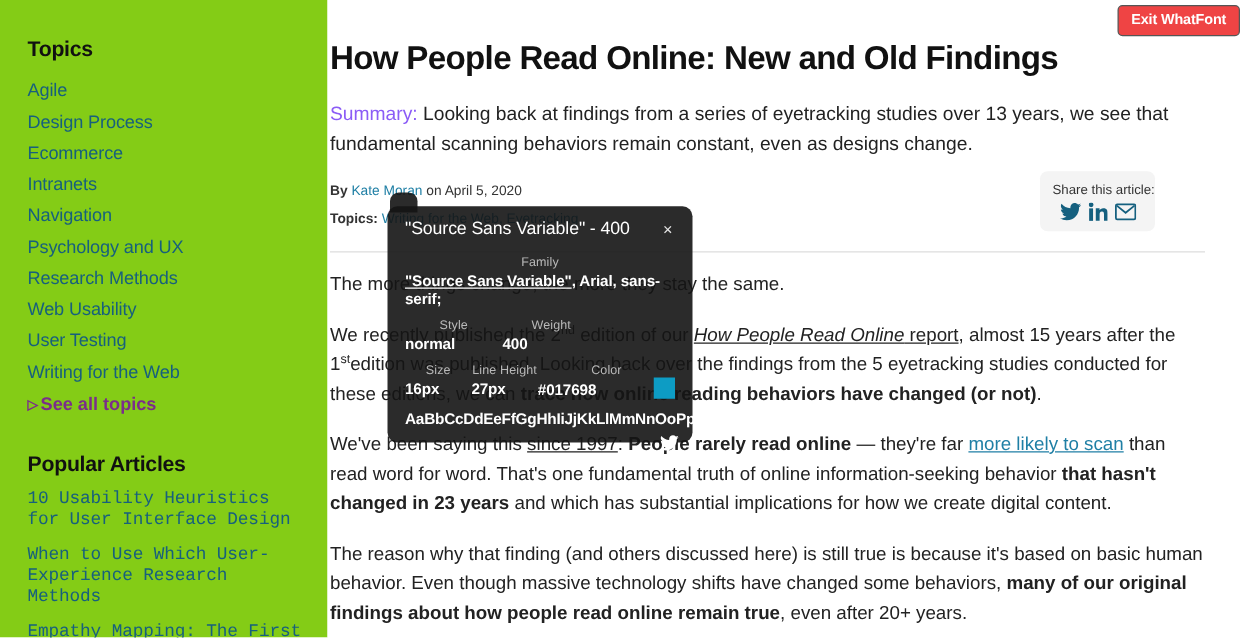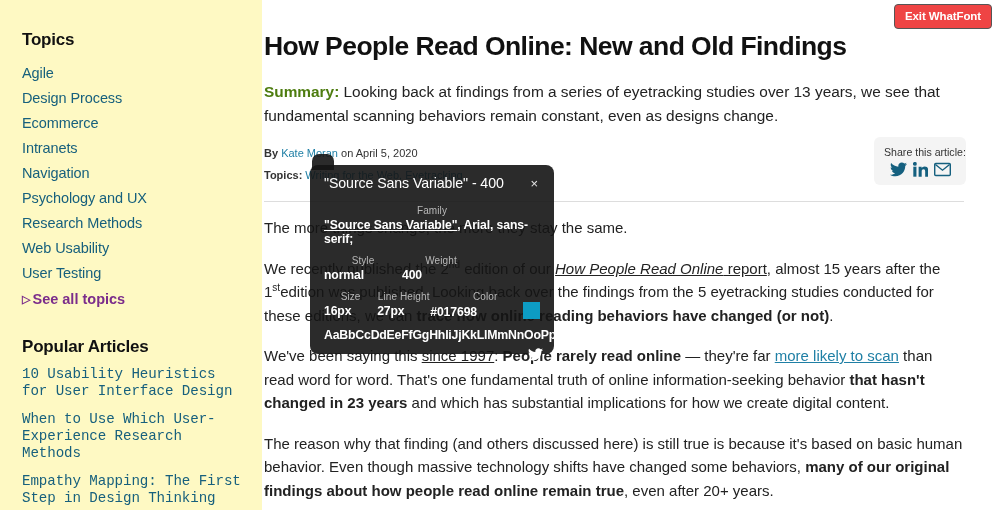--- a/index.html
+++ b/index.html
@@ -19,21 +19,21 @@
     height: 510px;
     background: #ffffff;
   }
 
   
   #sidebar {
     position: absolute;
     left: 0; top: 0;
     width: 262px;
     height: 510px;
-    background: #fef9c3;
+    background: #84cc16;
     padding: 30px 20px 0 22px;
   }
   .side-heading {
     font-size: 17px;
     font-weight: bold;
     color: #111111;
     letter-spacing: -0.2px;
     margin-bottom: 11px;
   }
   .topic-link {
@@ -97,22 +97,22 @@
     margin-bottom: 18px;
   }
   #summary {
     font-size: 15.4px;
     line-height: 24px;
     color: #222222;
     margin-bottom: 17px;
     max-width: 700px;
   }
   #summary .summary-label {
-    color: #4d7c0f;
-    font-weight: bold;
+    color: #8b5cf6;
+    font-weight: normal;
   }
   .byline {
     font-size: 11px;
     color: #333333;
     line-height: 17px;
   }
   .byline b { font-weight: bold; }
   .byline a { color: #1f7fa5; text-decoration: none; }
 
   hr.rule {
@@ -131,21 +131,21 @@
   }
   .para b { font-weight: bold; }
   .para a { color: #1f7fa5; }
   .para a.plain { color: #222222; text-decoration: underline; }
   .para sup { font-size: 10px; vertical-align: super; line-height: 0; }
   .para i { font-style: italic; }
 
   
   #share-box {
     position: absolute;
-    left: 874px; top: 137px;
+    left: 832px; top: 137px;
     width: 92px;
     padding: 9px 10px 8px 10px;
     background: #f4f4f4;
     border-radius: 6px;
     text-align: center;
   }
   #share-label {
     font-size: 10.6px;
     color: #333333;
     margin-bottom: 4px;
@@ -274,20 +274,21 @@
 
     <a class="topic-link" href="#">Agile</a>
     <a class="topic-link" href="#">Design Process</a>
     <a class="topic-link" href="#">Ecommerce</a>
     <a class="topic-link" href="#">Intranets</a>
     <a class="topic-link" href="#">Navigation</a>
     <a class="topic-link" href="#">Psychology and UX</a>
     <a class="topic-link" href="#">Research Methods</a>
     <a class="topic-link" href="#">Web Usability</a>
     <a class="topic-link" href="#">User Testing</a>
+    <a class="topic-link" href="#">Writing for the Web</a>
 
     <a class="see-all" href="#"><span class="tri">▷</span><span>See all topics</span></a>
 
     <div class="popular-heading">Popular Articles</div>
 
     <a class="article-link" href="#">10 Usability Heuristics for User Interface Design</a>
     <a class="article-link" href="#">When to Use Which User-Experience Research Methods</a>
     <a class="article-link" href="#">Empathy Mapping: The First Step in Design Thinking</a>
 
   </aside>

